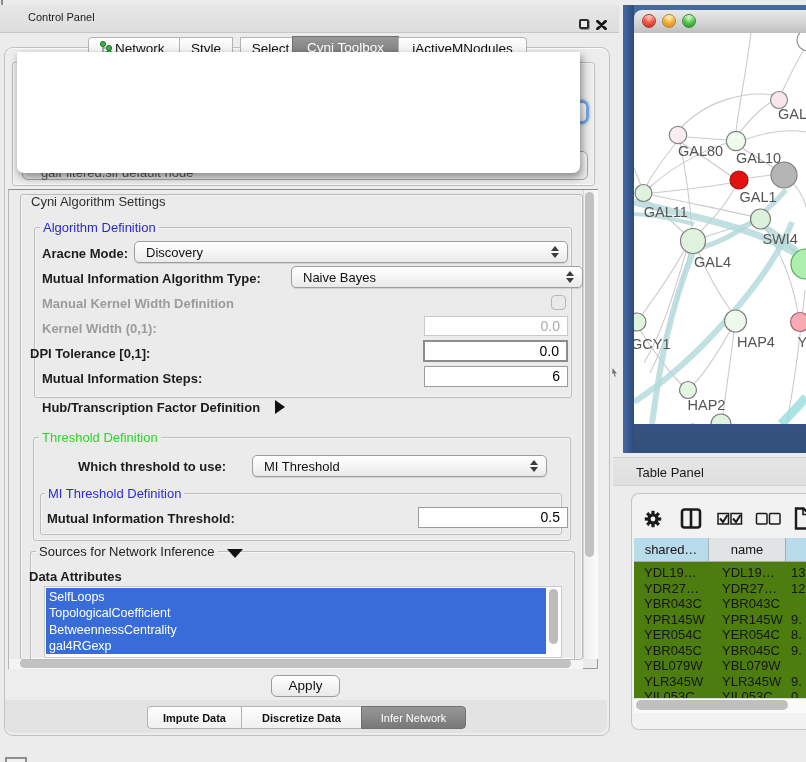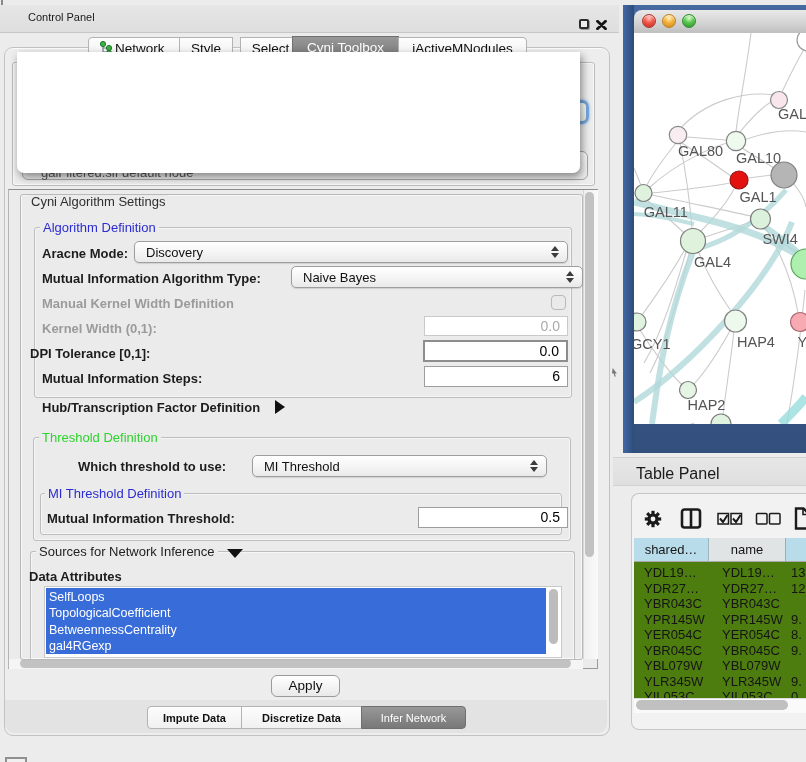--- a/index.html
+++ b/index.html
@@ -212,21 +212,21 @@
       <text x="60" y="233.5">GAL4</text>
       <text x="-3" y="316">GCY1</text>
       <text x="103" y="313.5">HAP4</text>
       <text x="163.5" y="313.5">Y</text>
       <text x="53.5" y="376.5">HAP2</text>
     </g>
   </svg>
 </div>
 
 <div class="abs" style="left:613px;top:457px;width:193px;height:29px;background:linear-gradient(180deg,#e6e6e6,#dfdfdf);border-top:1px solid #d2d2d2;border-bottom:1px solid #d2d2d2;box-sizing:border-box;">
-  <div class="abs" style="left:23px;top:7px;font-size:16px;color:#1a1a1a;">Table Panel</div>
+  <div class="abs" style="left:23px;top:7px;font-size:13px;color:#1a1a1a;">Table Panel</div>
 </div>
 
 <div class="abs" style="left:631px;top:493px;width:175px;height:235px;background:#f2f2f2;border:1px solid #c6c6c6;border-radius:8px 0 0 8px;border-right:none;"></div>
 
 <svg class="abs" style="left:640px;top:505px;" width="170" height="28" viewBox="0 0 170 28">
   <g fill="#1b1b1b">
     <g transform="translate(13,14)">
       <circle r="5.6"></circle>
       <g>
           <rect x="-1.6" y="-8.2" width="3.2" height="4"></rect>

